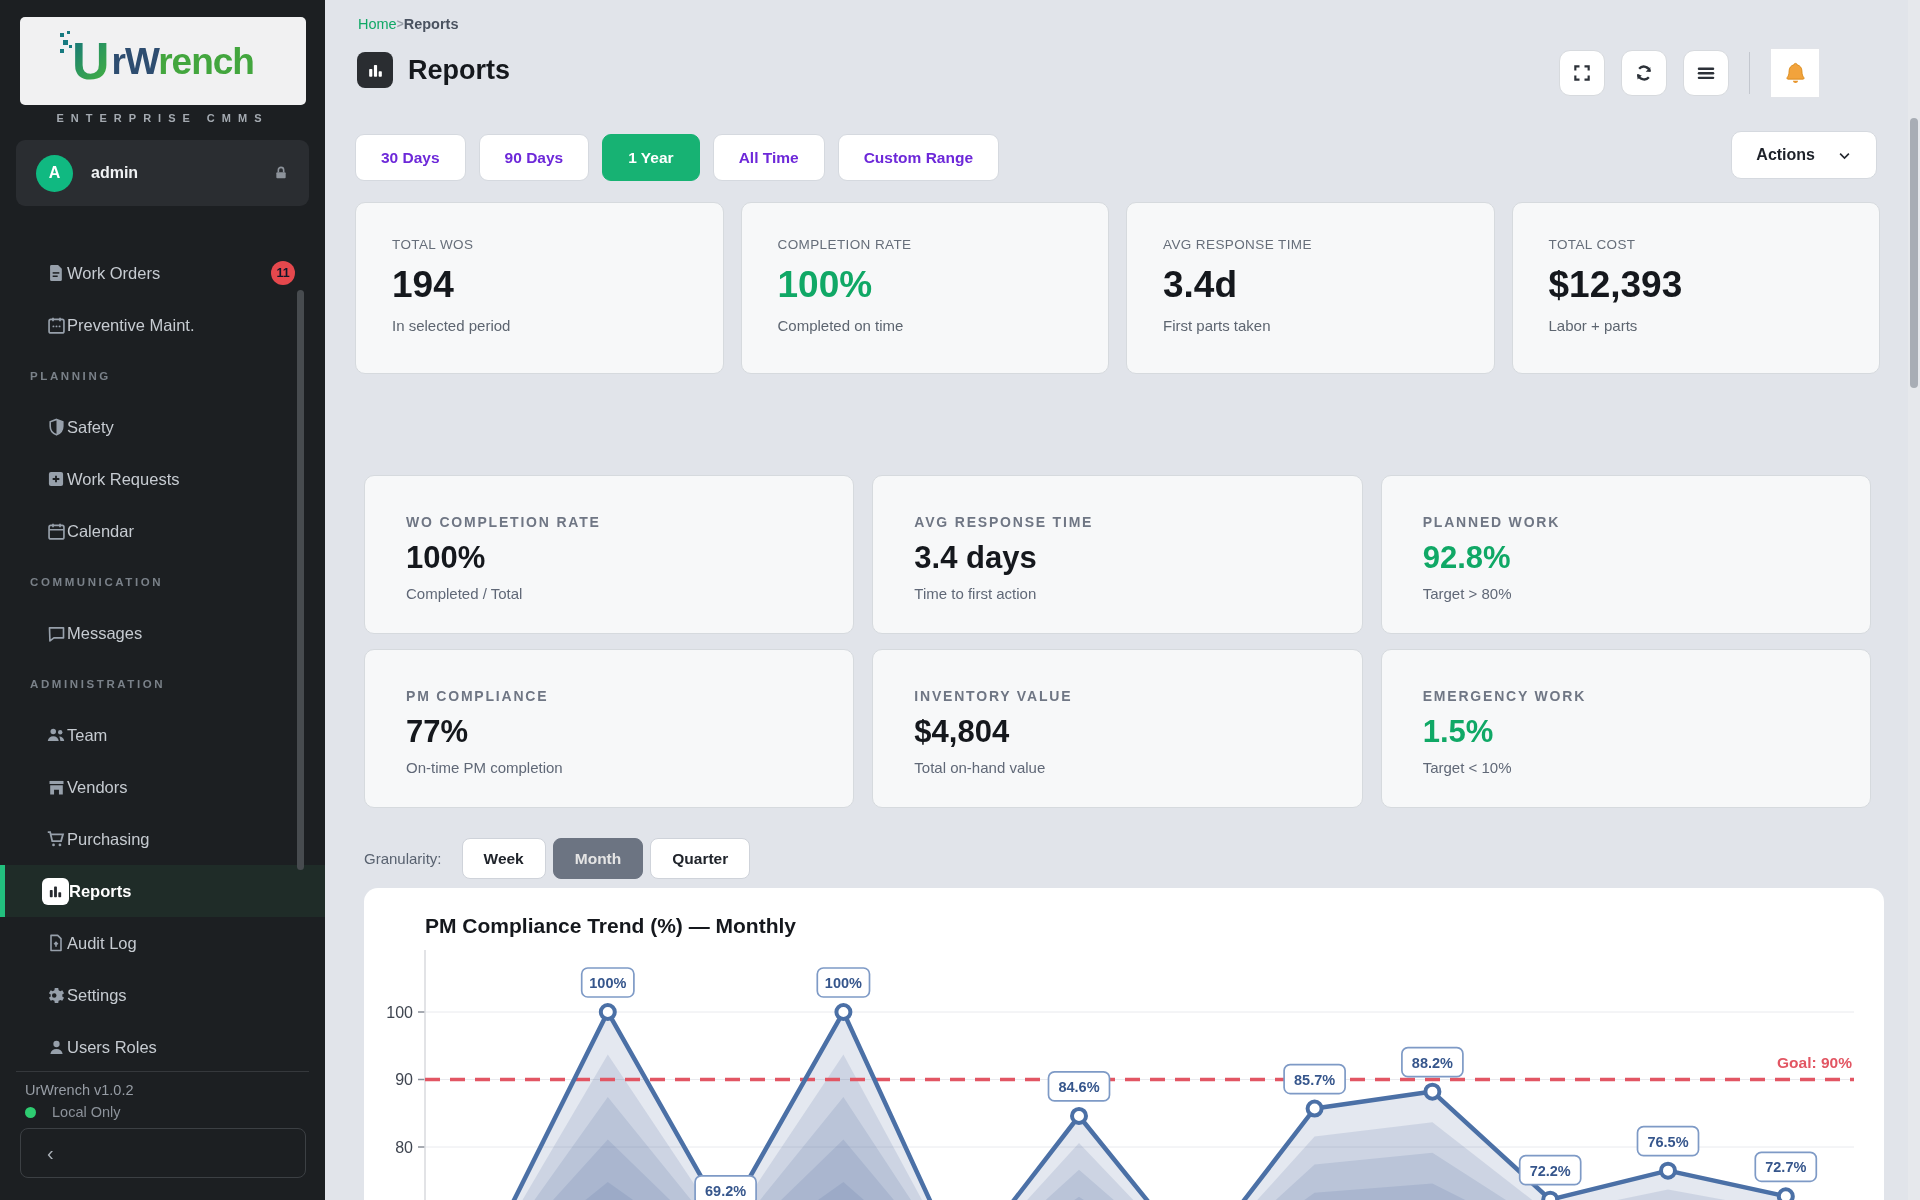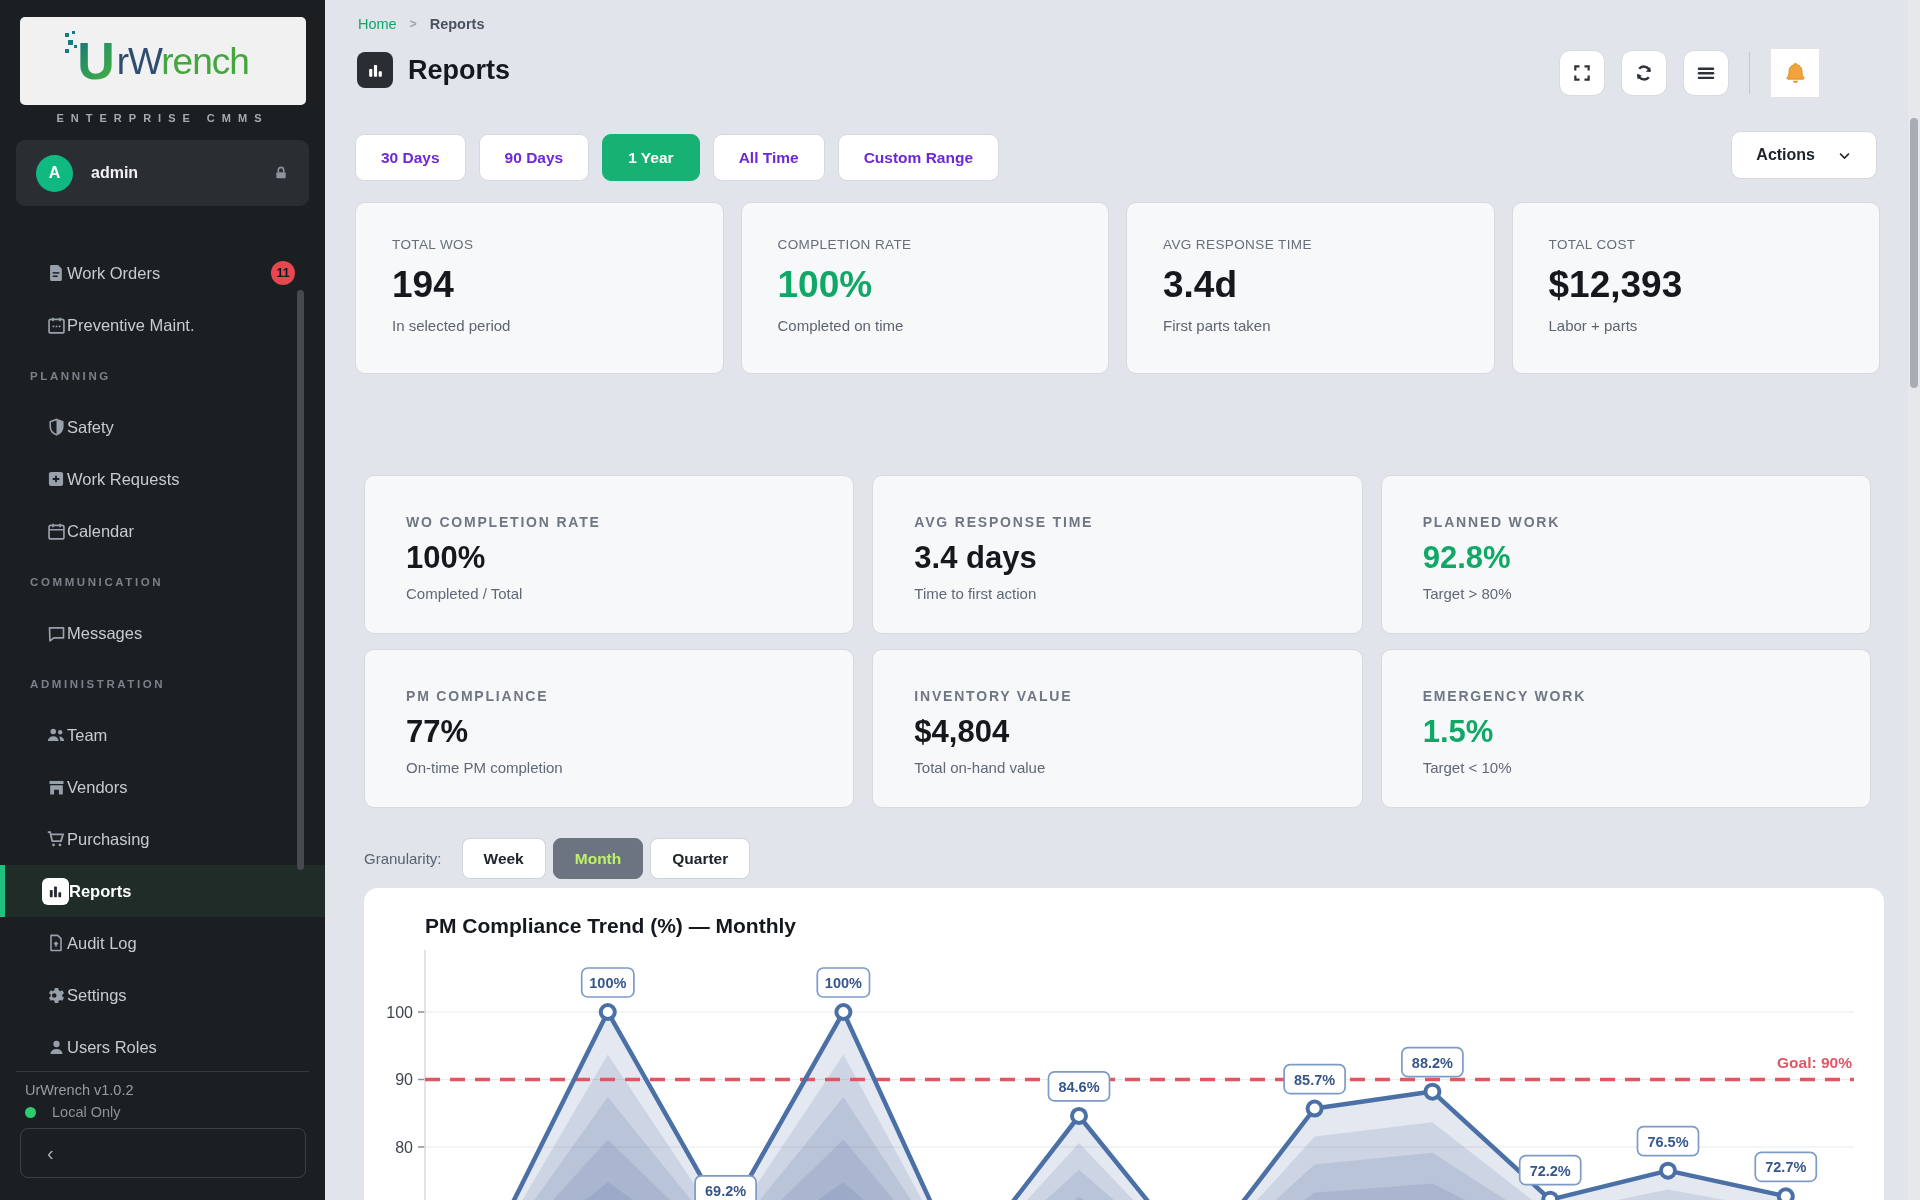--- a/index.html
+++ b/index.html
@@ -5,21 +5,21 @@
   * { margin:0; padding:0; box-sizing:border-box; }
   html,body { width:1920px; height:1200px; overflow:hidden; font-family:"Liberation Sans", sans-serif; }
   body { background:#e1e4ea; position:relative; }
 
   
   #sidebar { position:absolute; left:0; top:0; width:325px; height:1200px; background:#1c1f22; z-index:5; }
   .logo-card { position:absolute; left:20px; top:17px; width:286px; height:88px; background:#f1f1f2; border-radius:5px; display:flex; align-items:center; justify-content:center; gap:2px; }
   .logo-u { font-size:52px; font-weight:800; background:linear-gradient(135deg,#14707e,#2e9a59,#48b33c); -webkit-background-clip:text; background-clip:text; color:transparent; position:relative; line-height:1; }
   .logo-dots { position:absolute; left:-12px; top:-4px; width:14px; height:26px; }
   .logo-dots i { position:absolute; background:#177a80; }
-  .logo-text { font-size:37px; font-weight:400; letter-spacing:-1px; line-height:1; }
+  .logo-text { font-size:37px; font-weight:700; letter-spacing:-1px; line-height:1; }
   .logo-rw { color:#2e4d70; } .logo-rench { color:#43a63e; }
   .tagline { position:absolute; left:0; top:112px; width:325px; text-align:center; font-size:11px; letter-spacing:7px; color:#a4aab1; font-weight:600; }
   .user-card { position:absolute; left:16px; top:140px; width:293px; height:66px; background:#2a2d31; border-radius:9px; display:flex; align-items:center; padding:0 20px; gap:18px; }
   .avatar { width:37px; height:37px; border-radius:50%; background:#10b981; color:#fff; font-weight:700; font-size:16px; display:flex; align-items:center; justify-content:center; }
   .user-name { color:#f0f2f4; font-weight:700; font-size:16px; flex:1; }
   .lock-ic { color:#8d939b; }
 
   #nav { position:absolute; left:0; top:247px; width:325px; }
   .nav-item { height:52px; display:flex; align-items:center; padding-left:45px; color:#c6cbd1; font-size:16.5px; position:relative; cursor:pointer; }
   .nav-item .ic { width:22px; height:22px; color:#97a0ab; flex:0 0 22px; display:flex; align-items:center; justify-content:center; }
@@ -30,21 +30,21 @@
   .rep-box { width:27px; height:27px; background:#fff; border-radius:6px; display:flex; align-items:center; justify-content:center; margin-left:-3px; }
   .side-scroll { position:absolute; right:21px; top:290px; width:7px; height:580px; background:#474b4f; border-radius:4px; }
   .side-divider { position:absolute; left:16px; top:1071px; width:293px; border-top:1px solid #35383c; }
   .ver-line { position:absolute; left:25px; top:1082px; color:#979da5; font-size:14.5px; }
   .local-line { position:absolute; left:25px; top:1104px; color:#8c929a; font-size:14.5px; display:flex; align-items:center; gap:16px; }
   .green-dot { width:11px; height:11px; border-radius:50%; background:#2ecc71; display:inline-block; }
   .collapse-btn { position:absolute; left:20px; top:1128px; width:286px; height:50px; border:1.5px solid #3c4044; border-radius:8px; color:#aab0b7; font-size:20px; display:flex; align-items:center; padding-left:26px; cursor:pointer; background:transparent; }
 
   
   #main { position:absolute; left:325px; top:0; width:1595px; height:1200px; }
-  .breadcrumb { position:absolute; left:33px; top:16px; font-size:14.5px; display:flex; gap:13px; align-items:center; }
+  .breadcrumb { position:absolute; left:33px; top:16px; font-size:14.5px; display:flex; align-items:center; }
   .bc-home { color:#10a866; cursor:pointer; }
   .bc-sep { color:#9aa1ab; font-weight:700; font-size:12px; }
   .bc-cur { color:#4a5260; font-weight:700; }
   .title-row { position:absolute; left:32px; top:52px; display:flex; align-items:center; gap:15px; }
   .title-ic { width:36px; height:36px; background:#2a2d31; border-radius:8px; display:flex; align-items:center; justify-content:center; }
   .page-title { font-size:27px; font-weight:800; color:#15181d; }
   .hdr-icons { position:absolute; top:48px; right:100px; display:flex; align-items:center; gap:16px; }
   .ic-btn { width:46px; height:46px; background:#fff; border:1px solid #d7dade; border-radius:11px; display:flex; align-items:center; justify-content:center; cursor:pointer; color:#2c3138; }
   .hdr-divider { width:1px; height:42px; background:#c3c7cf; margin:0 4px; }
   .bell-btn { width:50px; height:50px; background:#fff; border:1px solid #e2e4e9; display:flex; align-items:center; justify-content:center; cursor:pointer; }
@@ -69,21 +69,21 @@
 
   .metric-grid { position:absolute; left:39px; top:475px; width:1507px; display:grid; grid-template-columns:repeat(3,1fr); gap:15px 18px; }
   .metric { height:159px; padding:38px 41px; }
   .metric-label { font-size:14px; letter-spacing:1.8px; color:#6f7684; font-weight:600; }
   .metric-value { font-size:31px; font-weight:800; color:#15181d; margin-top:10px; }
   .metric-sub { font-size:15px; color:#606877; margin-top:9px; }
 
   .gran-row { position:absolute; left:39px; top:838px; display:flex; align-items:center; }
   .gran-label { font-size:15px; color:#596270; margin-right:20px; }
   .gran-btn { height:41px; padding:0 21px; background:#fff; border:1px solid #cfd3da; border-radius:8px; font-size:15.5px; font-weight:700; color:#20242b; display:flex; align-items:center; cursor:pointer; margin-right:7px; }
-  .gran-btn.active { background:#6c7482; border-color:#6c7482; color:#bef264; }
+  .gran-btn.active { background:#6c7482; border-color:#6c7482; color:#e5e5e5; }
 
   .chart-card { position:absolute; left:39px; top:888px; width:1520px; height:420px; background:#ffffff; border-radius:14px; overflow:hidden; }
   .chart-title { position:absolute; left:61px; top:26px; font-size:21px; font-weight:800; color:#15181d; }
   #chart-svg { position:absolute; left:0; top:0; }
 
   .page-scrollbar { position:absolute; right:0; top:0; width:12px; height:1200px; background:#e6e8ec; }
   .page-thumb { position:absolute; right:2px; top:118px; width:8px; height:270px; background:#a8adb5; border-radius:4px; }
 </style>
 </head>
 <body>

